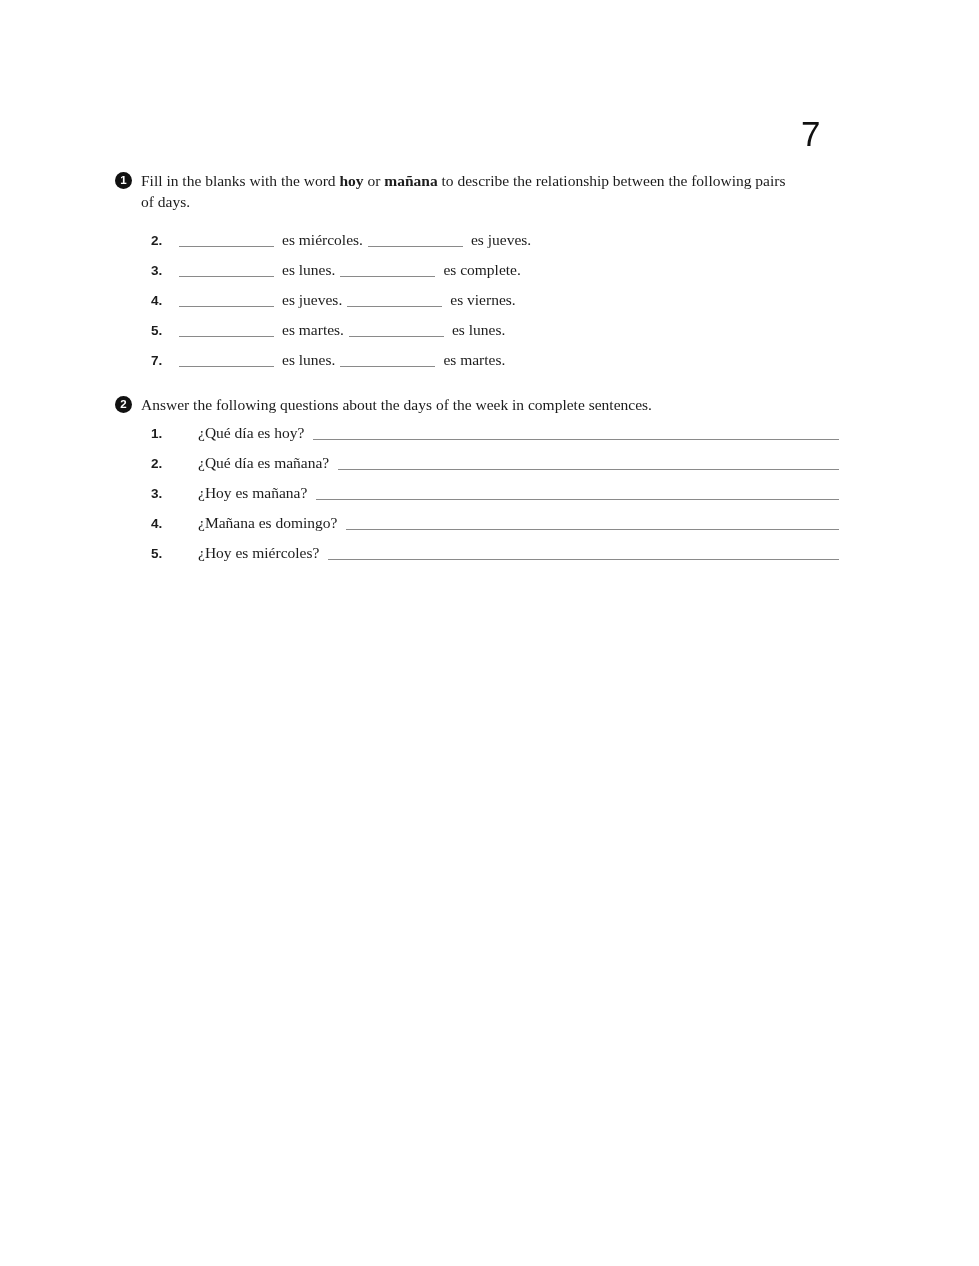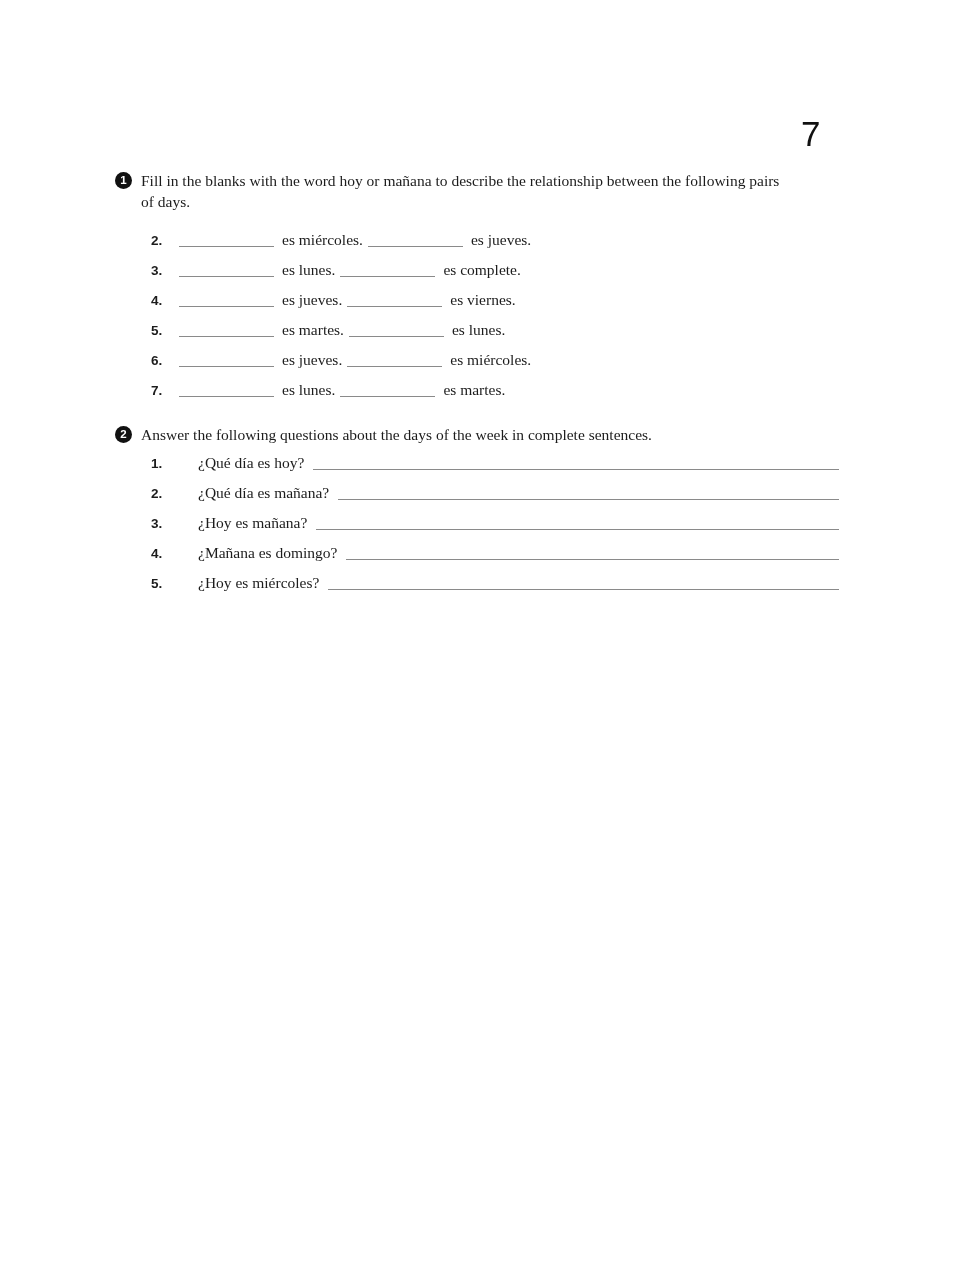--- a/index.html
+++ b/index.html
@@ -45,21 +45,21 @@
   .ex2{margin-top:19px;}
   .items2{margin:9px 0 0 36px;}
   .qrow{display:flex;align-items:baseline;height:30px;font-size:15.5px;}
   .qrow .num{flex:none;margin-right:10px;}
   .qtext{flex:none;white-space:nowrap;margin-left:20px;}
   .qline{
     flex:1;height:0;
     border-bottom:1.5px solid #8a8a8a;
     position:relative;top:2px;margin-left:9px;
   }
-  b{font-weight:normal;}
+  b{font-weight:bold;}
 </style>
 </head>
 <body>
 
 <div class="page-number">7</div>
 
 <div class="content">
 
   <div class="exercise ex1">
     <div class="badge">1</div>
@@ -71,23 +71,20 @@
       <span class="num">2.</span><span class="blank blank-a"></span><span>es miércoles.</span><span class="blank blank-b"></span><span>es jueves.</span>
     </div>
     <div class="item1">
       <span class="num">3.</span><span class="blank blank-a"></span><span>es lunes.</span><span class="blank blank-b"></span><span>es complete.</span>
     </div>
     <div class="item1">
       <span class="num">4.</span><span class="blank blank-a"></span><span>es jueves.</span><span class="blank blank-b"></span><span>es viernes.</span>
     </div>
     <div class="item1">
       <span class="num">5.</span><span class="blank blank-a"></span><span>es martes.</span><span class="blank blank-b"></span><span>es lunes.</span>
-    </div>
-    <div class="item1">
-      <span class="num">6.</span><span class="blank blank-a"></span><span>es jueves.</span><span class="blank blank-b"></span><span>es miércoles.</span>
     </div>
     <div class="item1">
       <span class="num">7.</span><span class="blank blank-a"></span><span>es lunes.</span><span class="blank blank-b"></span><span>es martes.</span>
     </div>
   </div>
 
   <div class="exercise ex2">
     <div class="badge">2</div>
     <div class="instr">Answer the following questions about the days of the week in complete sentences.</div>
   </div>

